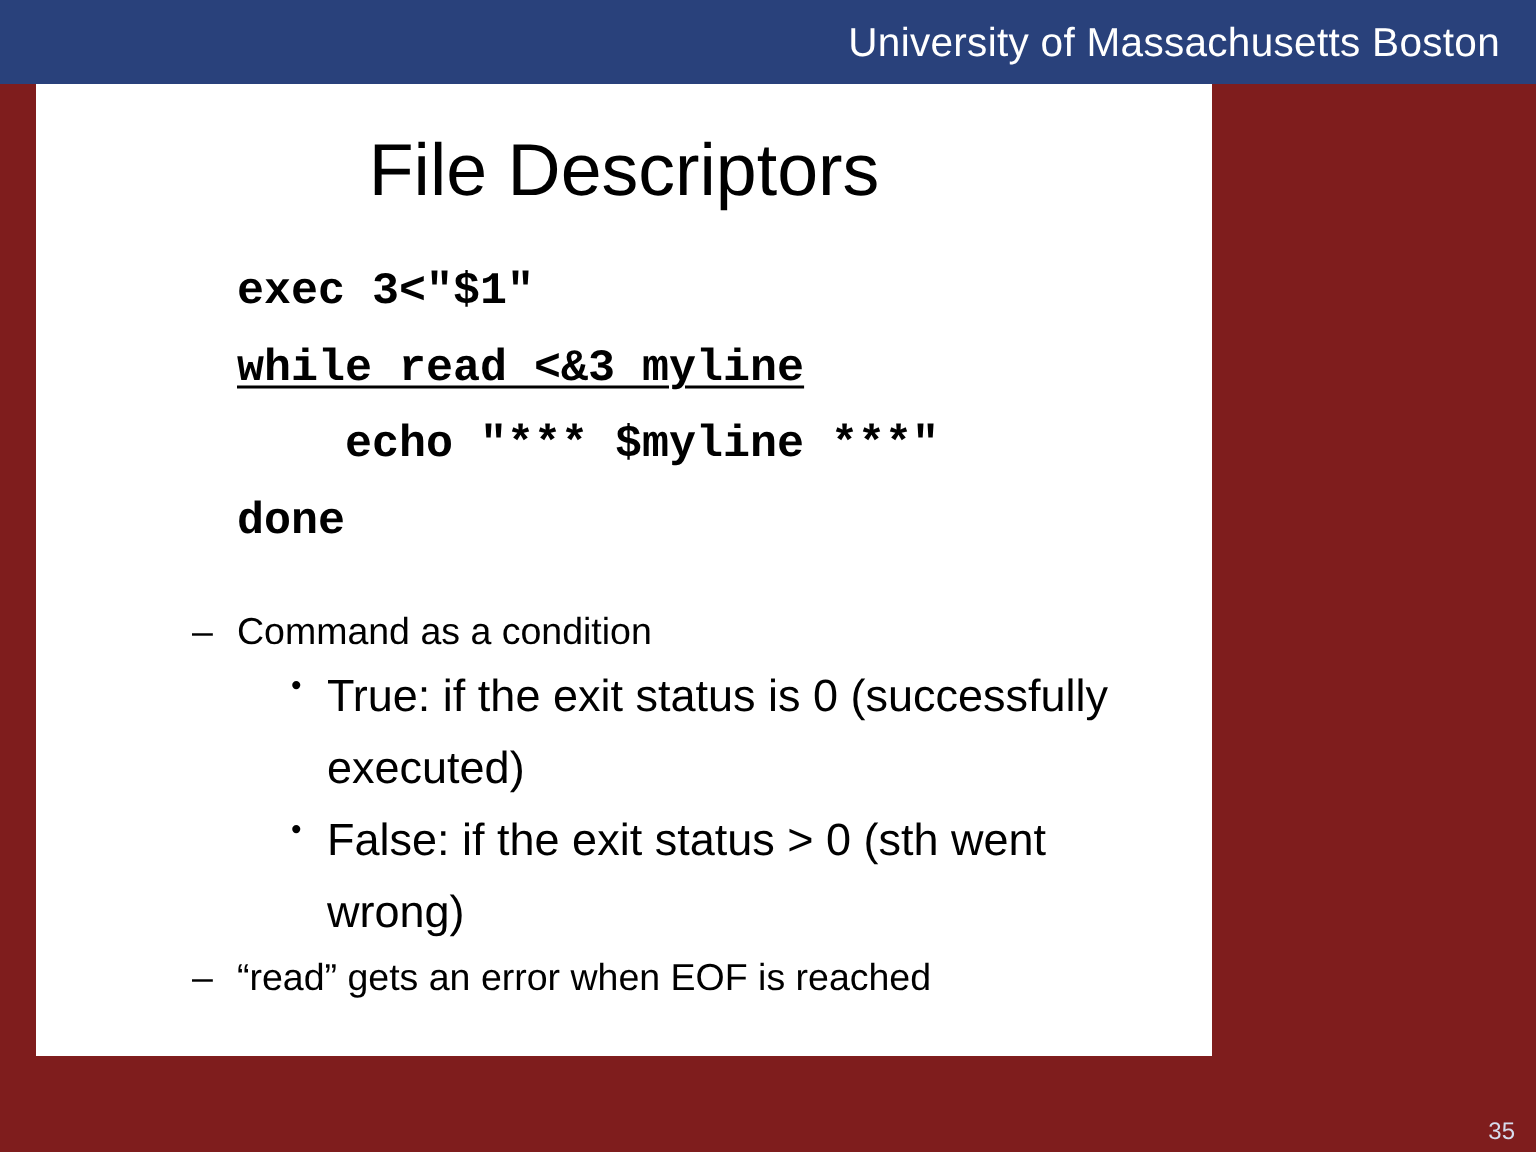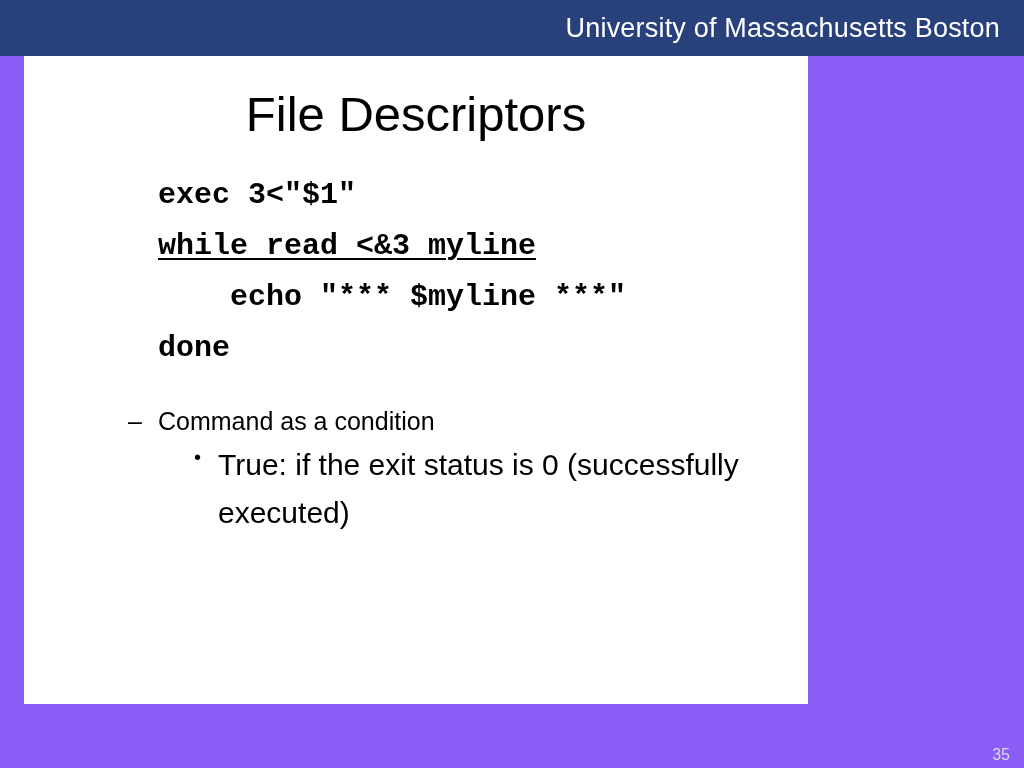--- a/index.html
+++ b/index.html
@@ -7,21 +7,21 @@
     padding: 0;
     width: 1024px;
     height: 768px;
     font-family: Arial, Helvetica, sans-serif;
     background: #fff;
     overflow: hidden;
   }
   .slide {
     width: 1024px;
     height: 768px;
-    background: #8b5cf6;
+    background: #7f1d1d;
     position: relative;
   }
   .topbar {
     height: 56px;
     background: #29417b;
     color: #fff;
     text-align: right;
     font-size: 27px;
     line-height: 56px;
     padding-right: 24px;
@@ -133,17 +133,19 @@
         <div class="code-line">exec 3&lt;"$1"</div>
         <div class="code-line under">while read &lt;&amp;3 myline</div>
         <div class="code-line">    echo "*** $myline ***"</div>
         <div class="code-line">done</div>
       </div>
 
       <div class="gap"></div>
 
       <div class="sub1">Command as a condition</div>
       <div class="sub2">True: if the exit status is 0 (successfully executed)</div>
+      <div class="sub2">False: if the exit status &gt; 0 (sth went wrong)</div>
+      <div class="sub1">“read” gets an error when EOF is reached</div>
     </div>
   </div>
 
   <div class="footer">35</div>
 </div>
 
 </body></html>

